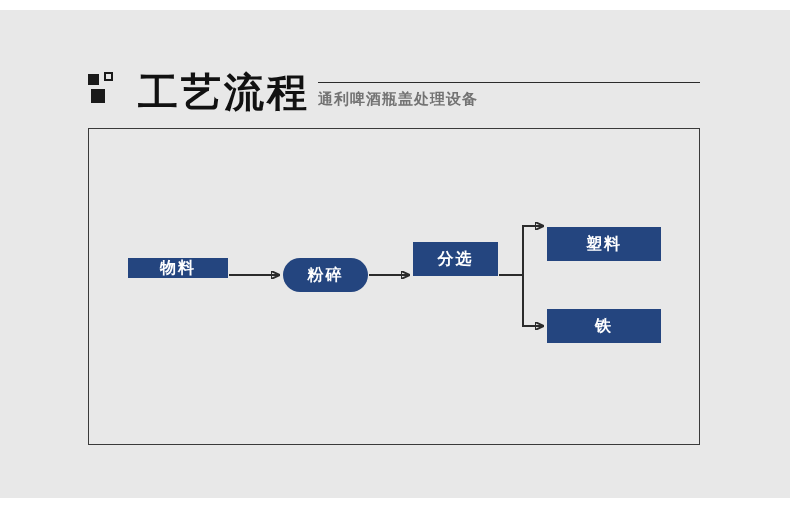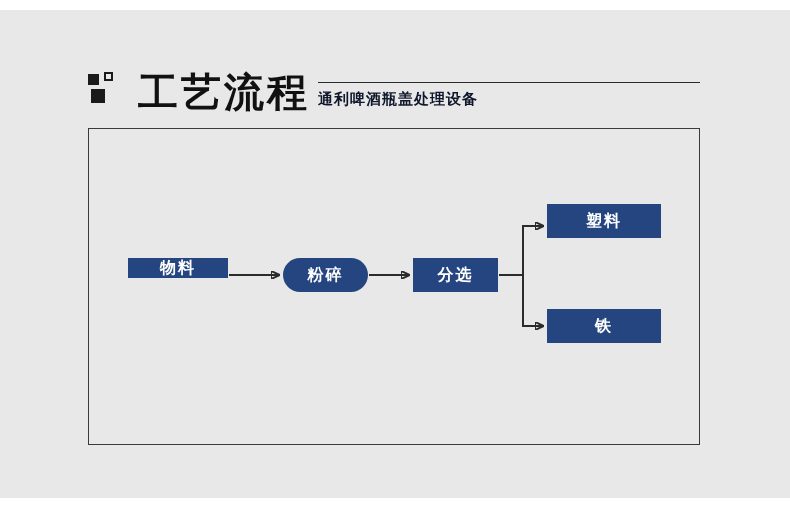--- a/index.html
+++ b/index.html
@@ -38,21 +38,21 @@
     position: absolute;
     left: 318px; top: 72px;
     width: 382px; height: 1px;
     background: var(--line, #2b2b2b);
   }
   .subtitle {
     position: absolute;
     left: 318px; top: 80px;
     font-size: 15px;
     font-weight: 700;
-    color: #0f172a;
+    color: #737373;
     letter-spacing: 1px;
     white-space: nowrap;
   }
 
   
   .frame {
     position: absolute;
     left: 88px; top: 118px;
     width: 612px; height: 317px;
     border: 1px solid #3a3a3a;
@@ -67,22 +67,22 @@
     font-size: 16px;
     font-weight: 700;
     letter-spacing: 2px;
     display: flex;
     align-items: center;
     justify-content: center;
     white-space: nowrap;
   }
   .node-material { left: 128px; top: 248px; width: 100px; height: 20px; }
   .node-crush    { left: 283px; top: 248px; width:  85px; height: 34px; border-radius: 17px; }
-  .node-sort     { left: 413px; top: 248px; width:  85px; height: 34px; }
-  .node-plastic  { left: 547px; top: 194px; width: 114px; height: 34px; }
+  .node-sort     { left: 413px; top: 232px; width:  85px; height: 34px; }
+  .node-plastic  { left: 547px; top: 217px; width: 114px; height: 34px; }
   .node-iron     { left: 547px; top: 299px; width: 114px; height: 34px; }
 
   .connectors {
     position: absolute;
     left: 0; top: 0;
     width: 790px; height: 508px;
     pointer-events: none;
   }
   .connectors path, .connectors line {
     stroke: var(--line, #2b2b2b);

